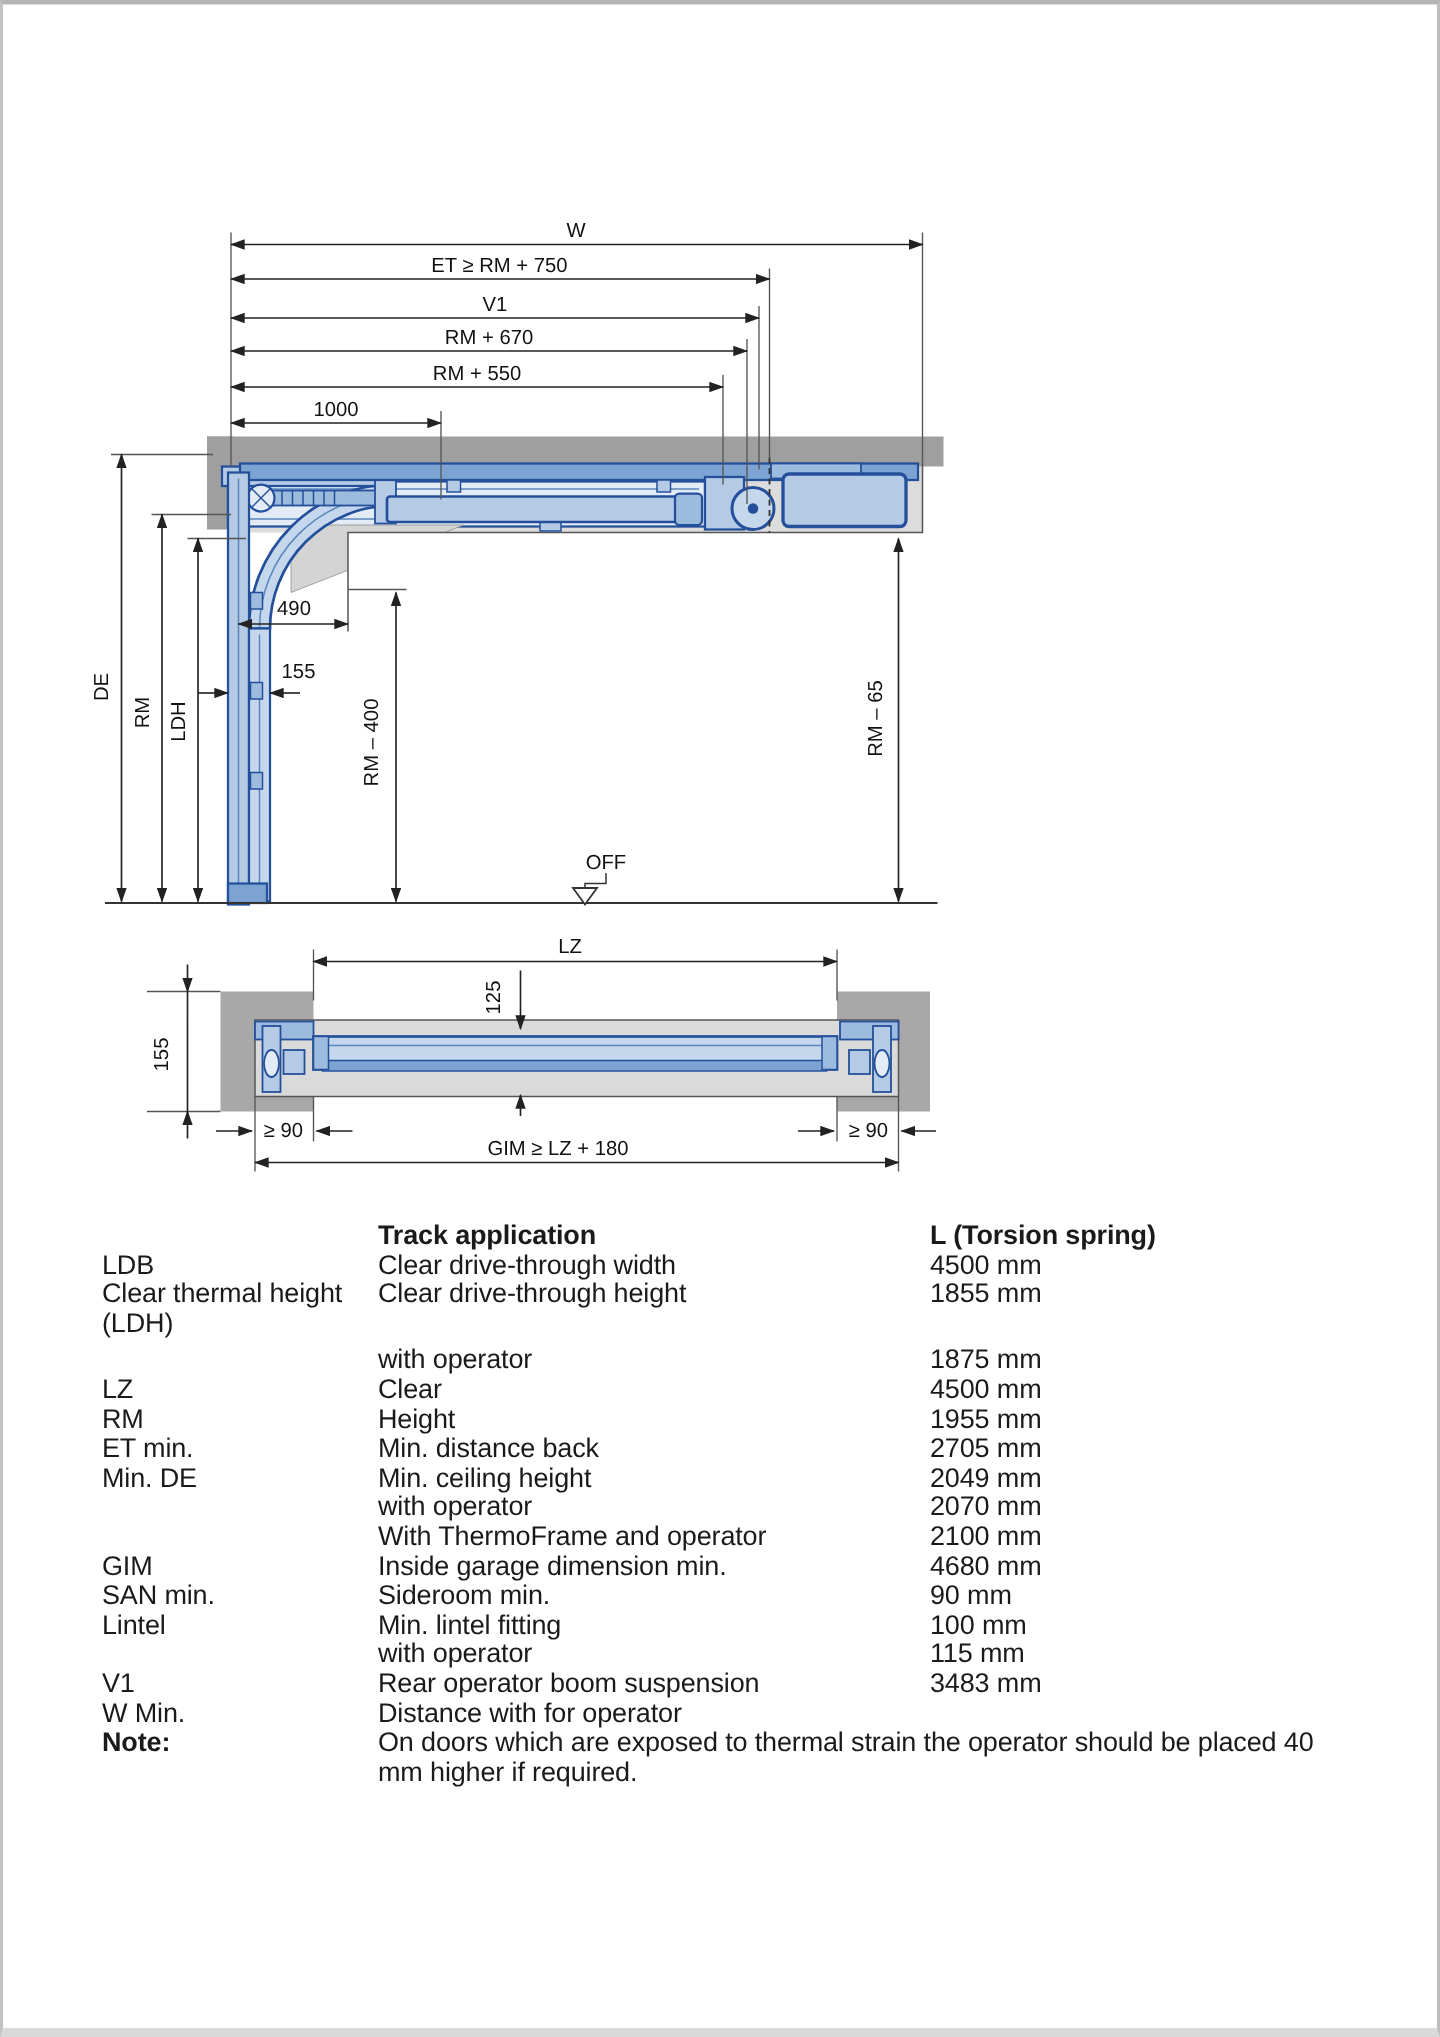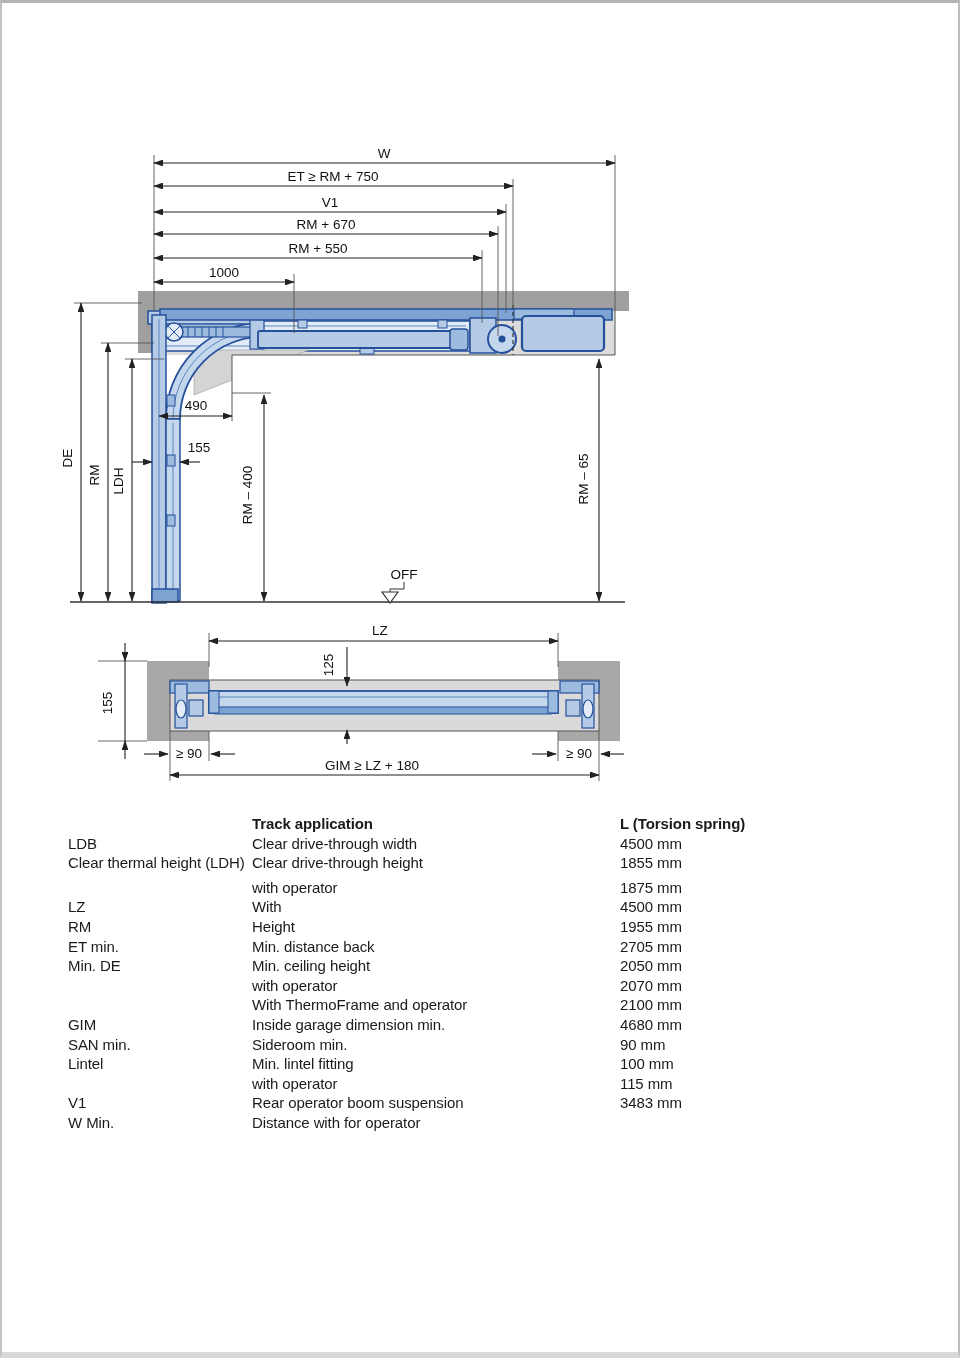--- a/index.html
+++ b/index.html
@@ -9,21 +9,21 @@
     border-top:3px solid #b4b4b4;border-left:2px solid #c2c2c2;
     border-right:2px solid #bdbdbd;border-bottom:6px solid #d9d9d9;
     font-family:"Liberation Sans",sans-serif;color:#1a1a1a;overflow:hidden;
   }
   svg{position:absolute;left:0;top:0;}
   .lbl{font-family:"Liberation Sans",sans-serif;font-size:13.5px;fill:#111;text-anchor:middle;}
   .dim{stroke:#222;stroke-width:1.1;}
   .ext{stroke:#555;stroke-width:0.9;}
   .spec{
     position:absolute;left:66px;top:811px;width:828px;
-    font-size:15px;line-height:19.6px;letter-spacing:-0.1px;
+    font-size:18px;line-height:19.6px;letter-spacing:-0.1px;
   }
   .srow{display:grid;grid-template-columns:184px 368px 1fr;}
   .srow .c1{padding-right:6px;}
   .bold{font-weight:bold;}
   .spacer{height:5px;}
   .note-text{grid-column:2/4;}
 </style>
 </head>
 <body>
 
@@ -258,37 +258,37 @@
     <div class="c3">1855 mm</div>
   </div>
   <div class="spacer"></div>
   <div class="srow">
     <div class="c1"></div>
     <div class="c2">with operator</div>
     <div class="c3">1875 mm</div>
   </div>
   <div class="srow">
     <div class="c1">LZ</div>
-    <div class="c2">With</div>
+    <div class="c2">Clear</div>
     <div class="c3">4500 mm</div>
   </div>
   <div class="srow">
     <div class="c1">RM</div>
     <div class="c2">Height</div>
     <div class="c3">1955 mm</div>
   </div>
   <div class="srow">
     <div class="c1">ET min.</div>
     <div class="c2">Min. distance back</div>
     <div class="c3">2705 mm</div>
   </div>
   <div class="srow">
     <div class="c1">Min. DE</div>
     <div class="c2">Min. ceiling height</div>
-    <div class="c3">2050 mm</div>
+    <div class="c3">2049 mm</div>
   </div>
   <div class="srow">
     <div class="c1"></div>
     <div class="c2">with operator</div>
     <div class="c3">2070 mm</div>
   </div>
   <div class="srow">
     <div class="c1"></div>
     <div class="c2">With ThermoFrame and operator</div>
     <div class="c3">2100 mm</div>
@@ -316,15 +316,19 @@
   <div class="srow">
     <div class="c1">V1</div>
     <div class="c2">Rear operator boom suspension</div>
     <div class="c3">3483 mm</div>
   </div>
   <div class="srow">
     <div class="c1">W Min.</div>
     <div class="c2">Distance with for operator</div>
   </div>
 
+  <div class="srow">
+    <div class="c1 bold">Note:</div>
+    <div class="note-text">On doors which are exposed to thermal strain the operator should be placed 40 mm higher if required.</div>
+  </div>
 </div>
 
 </div>
 
 </body></html>

